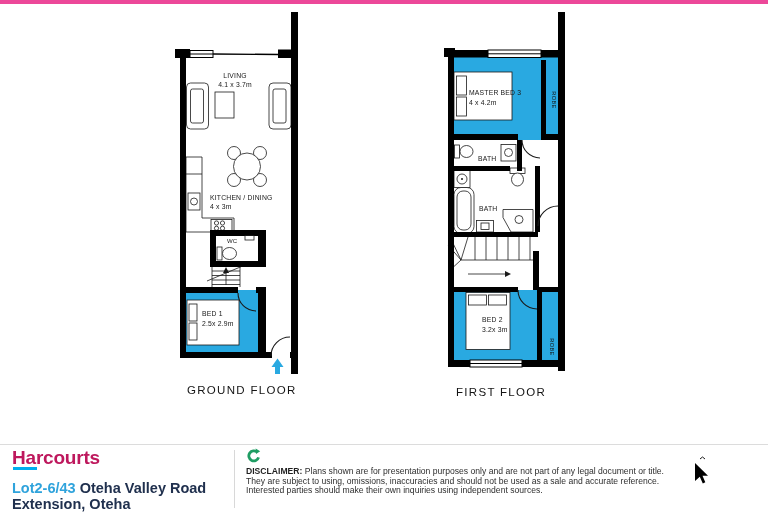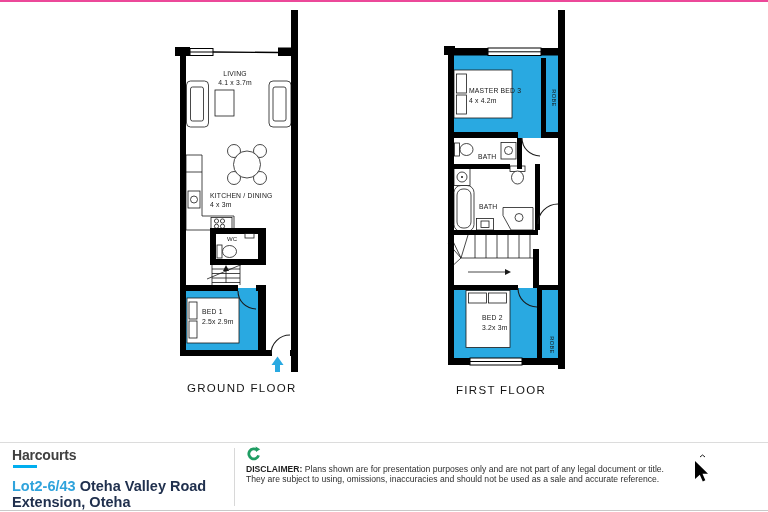--- a/index.html
+++ b/index.html
@@ -1,38 +1,38 @@
 <!DOCTYPE html>
 <html><head>
 <meta charset="utf-8">
 <style>
   html,body{margin:0;padding:0;background:#fff;}
   .stage{
     position:relative;width:768px;height:512px;background:#ffffff;
     font-family:"Liberation Sans",sans-serif;overflow:hidden;box-sizing:border-box;
-    border-top:2px solid #ec4899;
+    border-top:4px solid #ec4899;
   }
   svg text{fill:#161616;}
   .plan{position:absolute;top:0;}
   .plan-ground{left:170px;}
   .plan-first{left:440px;}
   .room-label{font-size:6.8px;letter-spacing:.2px;}
   .room-label-sm{font-size:6px;}
   .robe-label{font-size:5.6px;letter-spacing:.4px;}
   .floor-label{font-size:11.5px;letter-spacing:1.3px;fill:#141414;}
   .furn{fill:#ffffff;stroke:#1a1a1a;stroke-width:.8;}
   .wall{fill:#000000;}
   .thin{stroke:#1a1a1a;stroke-width:.8;fill:none;}
   .arc{stroke:#1a1a1a;stroke-width:1.1;fill:none;}
   .win{fill:#ffffff;stroke:#000;stroke-width:1;}
 
   .footer-rule{position:absolute;left:0;top:440px;width:768px;height:1px;background:#dcdcdc;}
   .bottom-rule{position:absolute;left:0;top:508px;width:768px;height:1px;background:#c9c9c9;}
   .brand-block{position:absolute;left:12px;top:443px;width:215px;}
-  .brand{position:relative;display:inline-block;font-size:14px;font-weight:700;color:#404040;letter-spacing:-.2px;line-height:21px;}
+  .brand{position:relative;display:inline-block;font-size:19px;font-weight:700;color:#be185d;letter-spacing:-.2px;line-height:21px;}
   .brand-underline{position:absolute;left:1px;bottom:-2px;width:24px;height:3px;background:#00aeef;}
   .address{margin-top:13px;font-size:14.5px;font-weight:600;color:#20304e;line-height:15.5px;}
   .address .lot{color:#2fa3dc;}
   .v-divider{position:absolute;left:234px;top:446px;width:1px;height:58px;background:#d8d8d8;}
   .disclaimer-block{position:absolute;left:246px;top:444px;width:462px;}
   .disc-icon{display:block;margin-bottom:4px;}
   .disc-text{font-size:8.6px;line-height:9.7px;color:#2e2e2e;}
   .disc-text b{color:#1f1f1f;}
   .cursor{position:absolute;left:686px;top:452px;}
 </style>
@@ -257,20 +257,21 @@
   <div class="v-divider"></div>
 
   <div class="disclaimer-block">
     <svg class="disc-icon" width="15" height="15" viewBox="0 0 15 15">
       <path d="M11.2,4.2 A5,5 0 1 0 12.6,9.4" fill="none" stroke="#1F9D63" stroke-width="2.8"></path>
       <polygon points="9.6,0.6 14.2,3.2 10,5.9" fill="#1F9D63"></polygon>
     </svg>
     <div class="disc-text">
       <div><b>DISCLAIMER:</b> <span>Plans shown are for presentation purposes only and are not part of any legal document or title.</span></div>
       <div>They are subject to using, omissions, inaccuracies and should not be used as a sale and accurate reference.</div>
+      <div>Interested parties should make their own inquiries using independent sources.</div>
     </div>
   </div>
 
   <svg class="cursor" width="26" height="32" viewBox="0 0 26 32">
     <path d="M14,3 l2.5,-2 l2.5,2" fill="none" stroke="#1a1a1a" stroke-width="1"></path>
     <path d="M9,7 L9,25 L13.8,20.8 L16.8,27.4 L19.3,26.2 L16.5,19.8 L22,19.8 Z" fill="#000"></path>
   </svg>
 
   <div class="bottom-rule"></div>
 </div>

